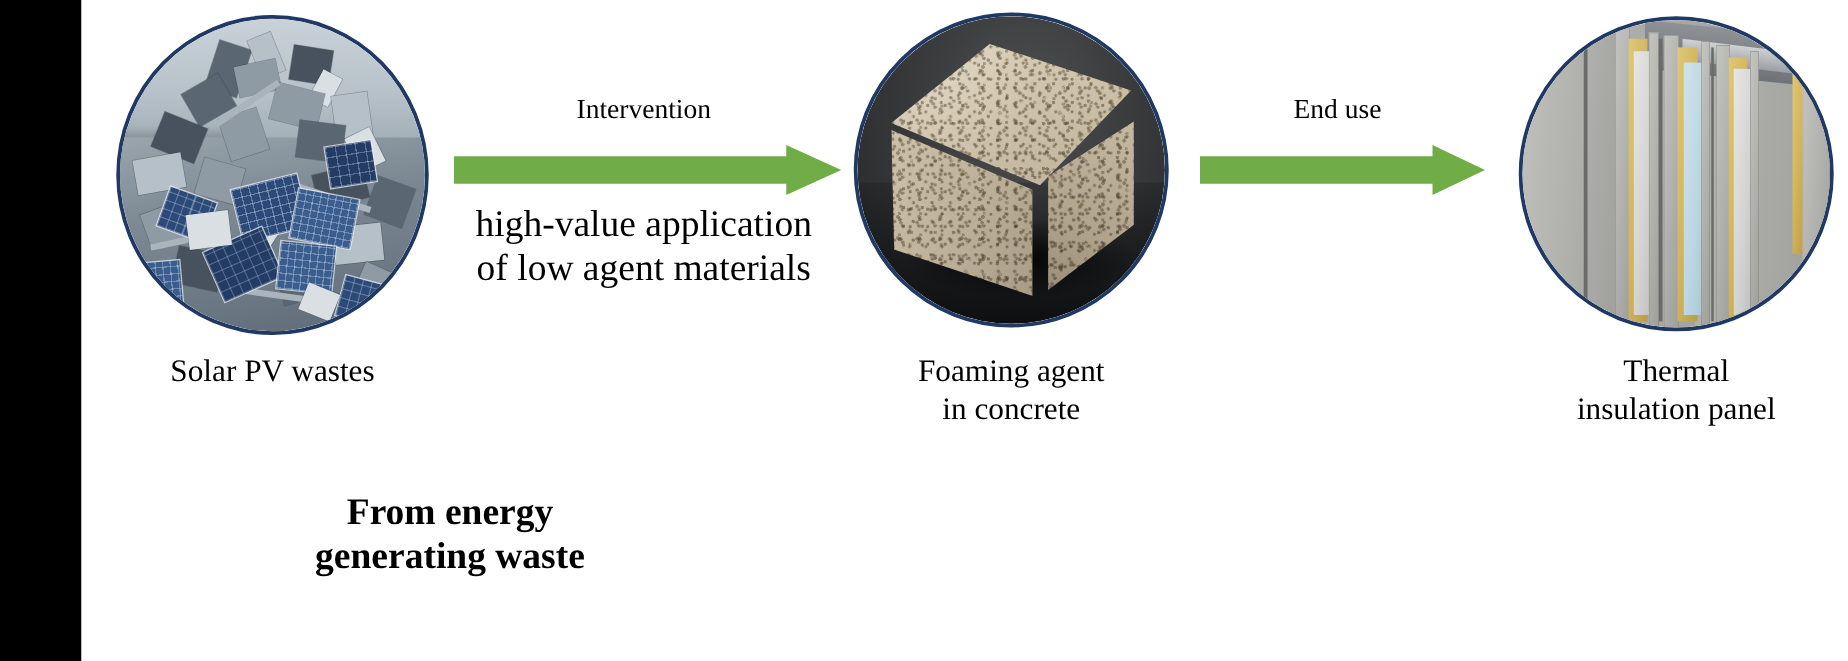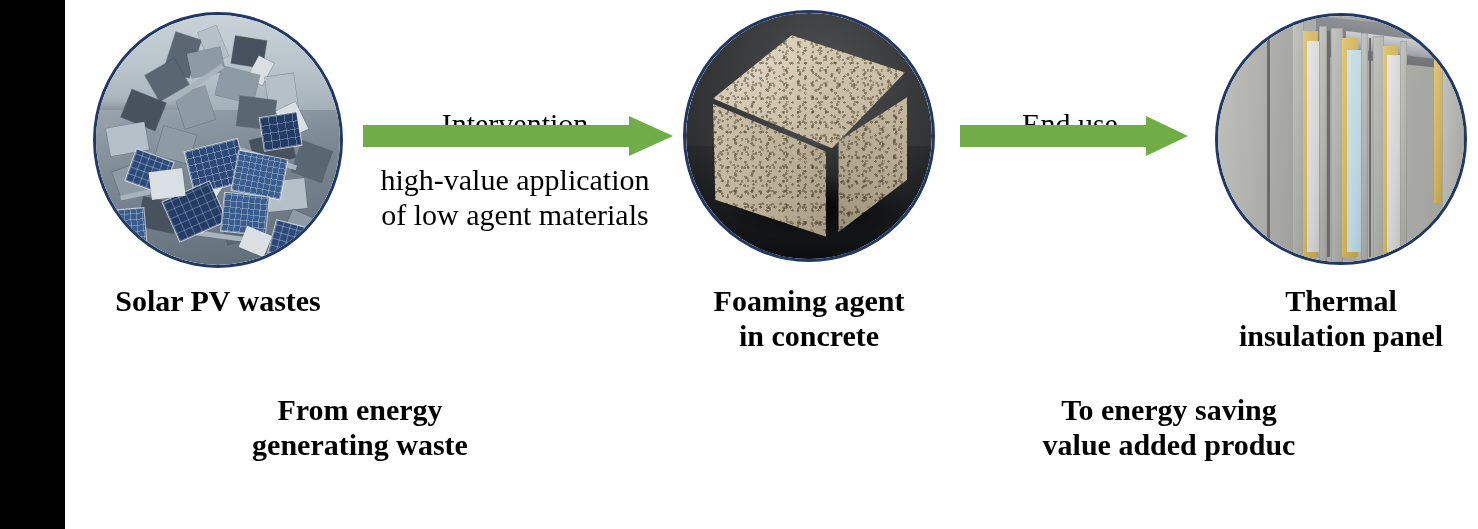--- a/index.html
+++ b/index.html
@@ -226,29 +226,27 @@
 
   
   .txt {
     position: absolute;
     color: #000000;
     line-height: 1.18;
     white-space: pre-line;
     text-align: center;
   }
   .lbl-above {
-    font-size: 30px;
-    margin-top: 32px;
+    font-size: 22px;
   }
   .lbl-below {
     font-size: 30px;
   }
   .lbl-caption {
-    font-size: 30px;
-    font-weight: bold;
+    font-size: 25px;
   }
   .lbl-bold {
     font-size: 30px;
     font-weight: bold;
   }
 </style>
 </head>
 <body>
 
 <div class="canvas">
@@ -374,16 +372,14 @@
       <div class="ip-slab" style="left:91%; top:14%; width:9%; height:86%;"></div>
     </div>
   </div>
 
   <div class="txt lbl-bold" style="left:205px; top:392px; width:310px;">From energy
 generating waste</div>
 
   <div class="txt lbl-caption" style="left:1213px; top:283px; width:256px;">Thermal
 insulation panel</div>
 
-  <div class="txt lbl-bold" style="left:995px; top:392px; width:348px;">To energy saving
-value added produc</div>
 
 </div>
 
 </body></html>

